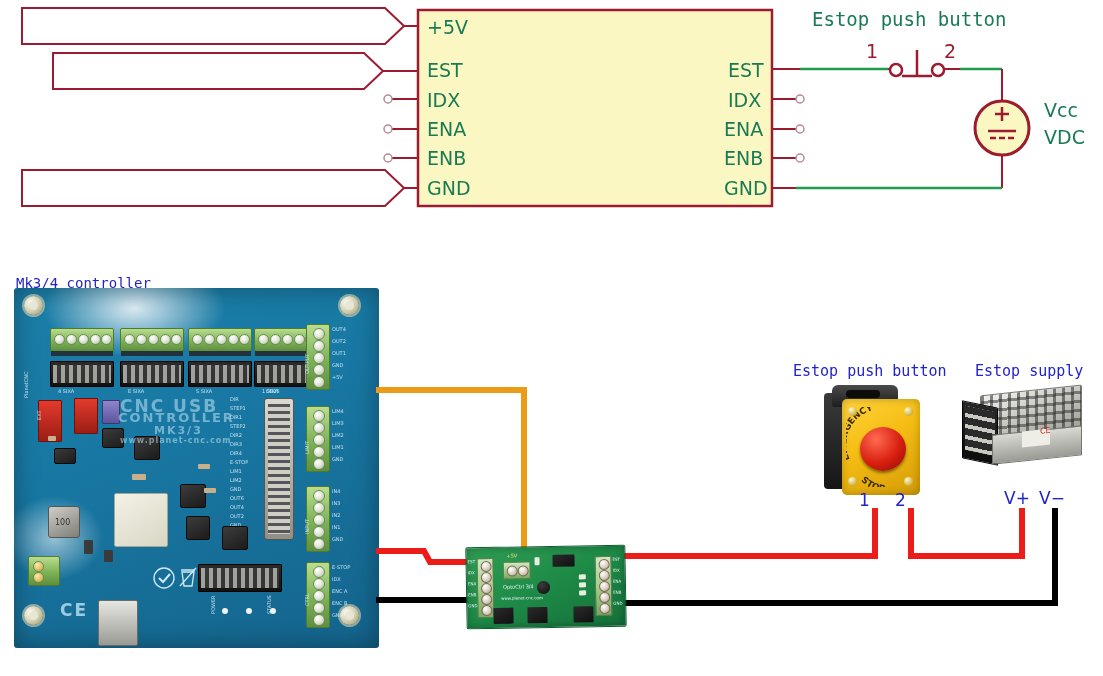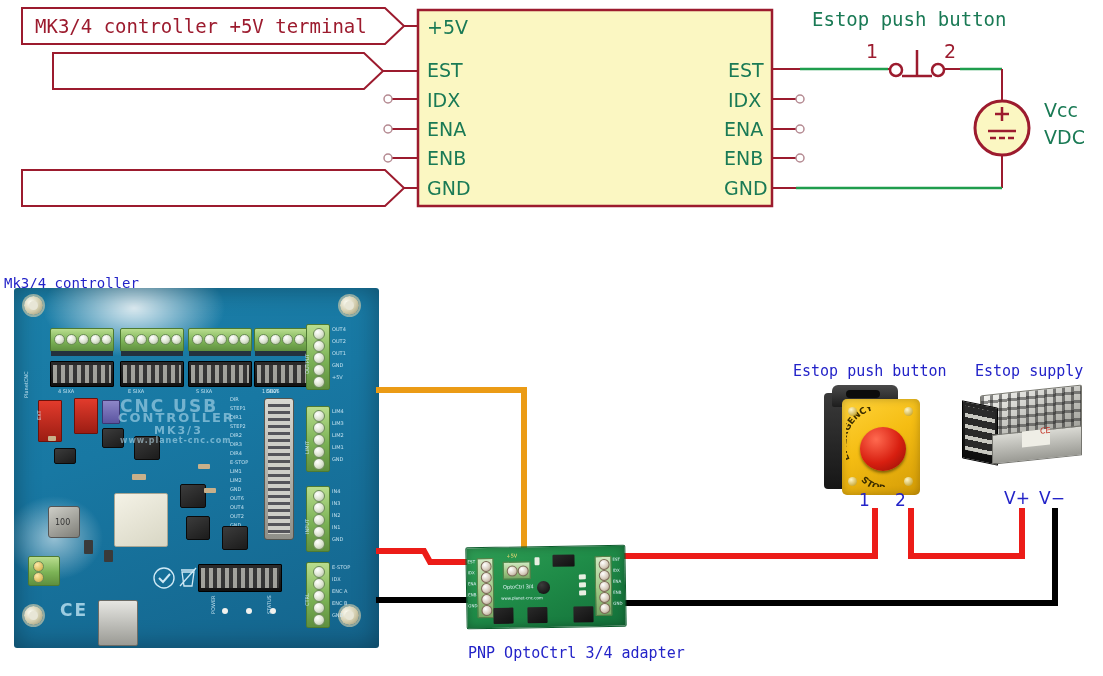--- a/index.html
+++ b/index.html
@@ -175,21 +175,20 @@
     <line x1="988" y1="131" x2="1016" y2="131" stroke="#9c1b2e" stroke-width="2.5"></line>
     <line x1="990" y1="138" x2="996" y2="138" stroke="#9c1b2e" stroke-width="2.5"></line>
     <line x1="999" y1="138" x2="1005" y2="138" stroke="#9c1b2e" stroke-width="2.5"></line>
     <line x1="1008" y1="138" x2="1014" y2="138" stroke="#9c1b2e" stroke-width="2.5"></line>
 
     <line x1="1002" y1="155" x2="1002" y2="188" stroke="#9c1b2e" stroke-width="2"></line>
     <line x1="1002" y1="188" x2="796" y2="188" stroke="#1f9d4d" stroke-width="2.5"></line>
     <line x1="796" y1="188" x2="772" y2="188" stroke="#9c1b2e" stroke-width="2"></line>
   </svg>
 
-  <div class="lbl callout-text" style="left:35px;top:15px;">MK3/4 controller +5V terminal</div>
 
   <div class="lbl schem-pin" style="left:427px;top:16px;">+5V</div>
   <div class="lbl schem-pin" style="left:427px;top:59px;">EST</div>
   <div class="lbl schem-pin" style="left:427px;top:89px;">IDX</div>
   <div class="lbl schem-pin" style="left:427px;top:118px;">ENA</div>
   <div class="lbl schem-pin" style="left:427px;top:147px;">ENB</div>
   <div class="lbl schem-pin" style="left:427px;top:177px;">GND</div>
 
   <div class="lbl schem-pin" style="left:728px;top:59px;">EST</div>
   <div class="lbl schem-pin" style="left:728px;top:89px;">IDX</div>
@@ -197,21 +196,21 @@
   <div class="lbl schem-pin" style="left:724px;top:147px;">ENB</div>
   <div class="lbl schem-pin" style="left:724px;top:177px;">GND</div>
 
 
   <div class="lbl schem-title" style="left:812px;top:8px;">Estop push button</div>
   <div class="lbl term-num" style="left:866px;top:40px;">1</div>
   <div class="lbl term-num" style="left:944px;top:40px;">2</div>
   <div class="lbl vcc-text" style="left:1044px;top:97px;">Vcc</div>
   <div class="lbl vcc-text" style="left:1044px;top:124px;">VDC</div>
 
-  <div class="lbl photo-cap" style="left:4px;top:275px;">Mk3/4 controller</div>
+  <div class="lbl photo-cap" style="left:16px;top:275px;">Mk3/4 controller</div>
 
   <div class="pcb">
     <div class="hole" style="left:10px;top:8px;">
         <i></i>
       </div>
     <div class="hole" style="left:326px;top:8px;">
         <i></i>
       </div>
     <div class="hole" style="left:10px;top:318px;">
         <i></i>
@@ -459,21 +458,20 @@
       <div class="s" style="left:3px;top:35px;width:9px;height:9px;"></div>
       <div class="s" style="left:3px;top:46px;width:9px;height:9px;"></div>
     </div>
     <div class="asilk" style="left:146px;top:11px;">EST</div>
     <div class="asilk" style="left:146px;top:22px;">IDX</div>
     <div class="asilk" style="left:146px;top:33px;">ENA</div>
     <div class="asilk" style="left:146px;top:44px;">ENB</div>
     <div class="asilk" style="left:146px;top:55px;">GND</div>
   </div>
 
-  <div class="lbl photo-cap big" style="left:468px;top:644px;">PNP OptoCtrl 3/4 adapter</div>
 
   <div class="lbl photo-cap big" style="left:793px;top:362px;">Estop push button</div>
   <div class="estop">
     <div class="backbox"></div>
     <div class="toplip">
         <i></i>
       </div>
     <div class="face"></div>
     <svg class="ring">
       <defs>

